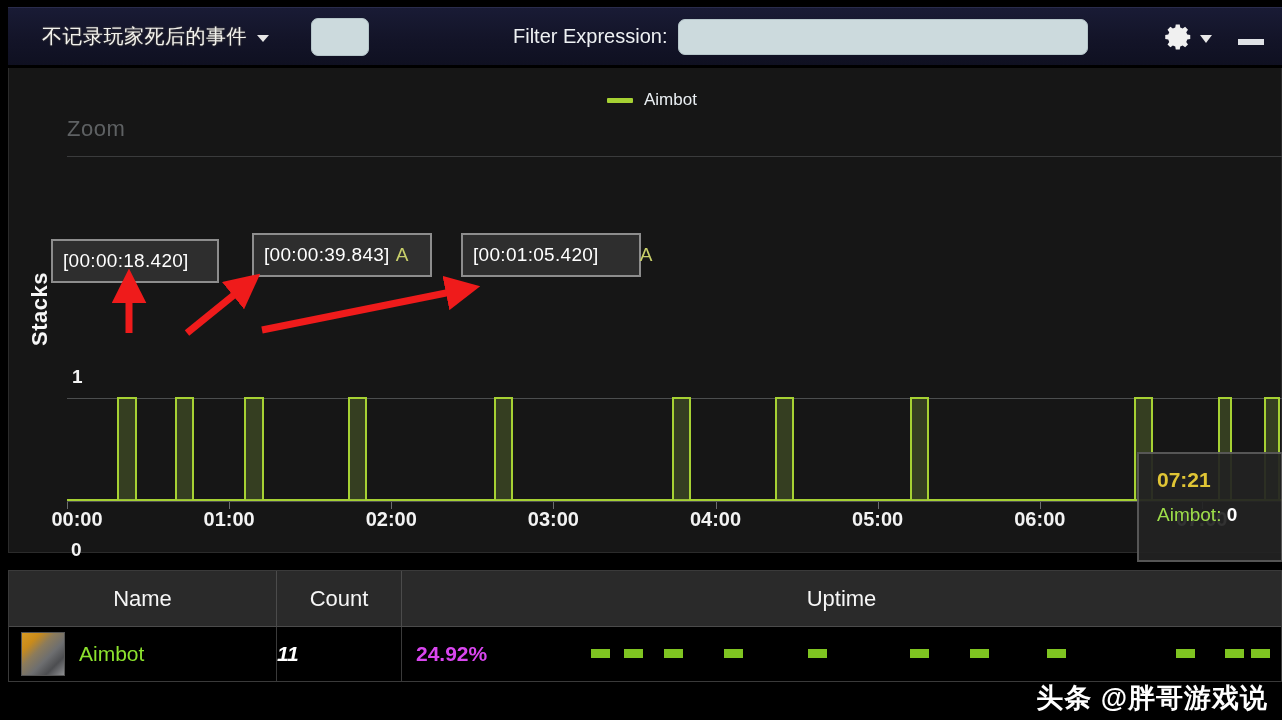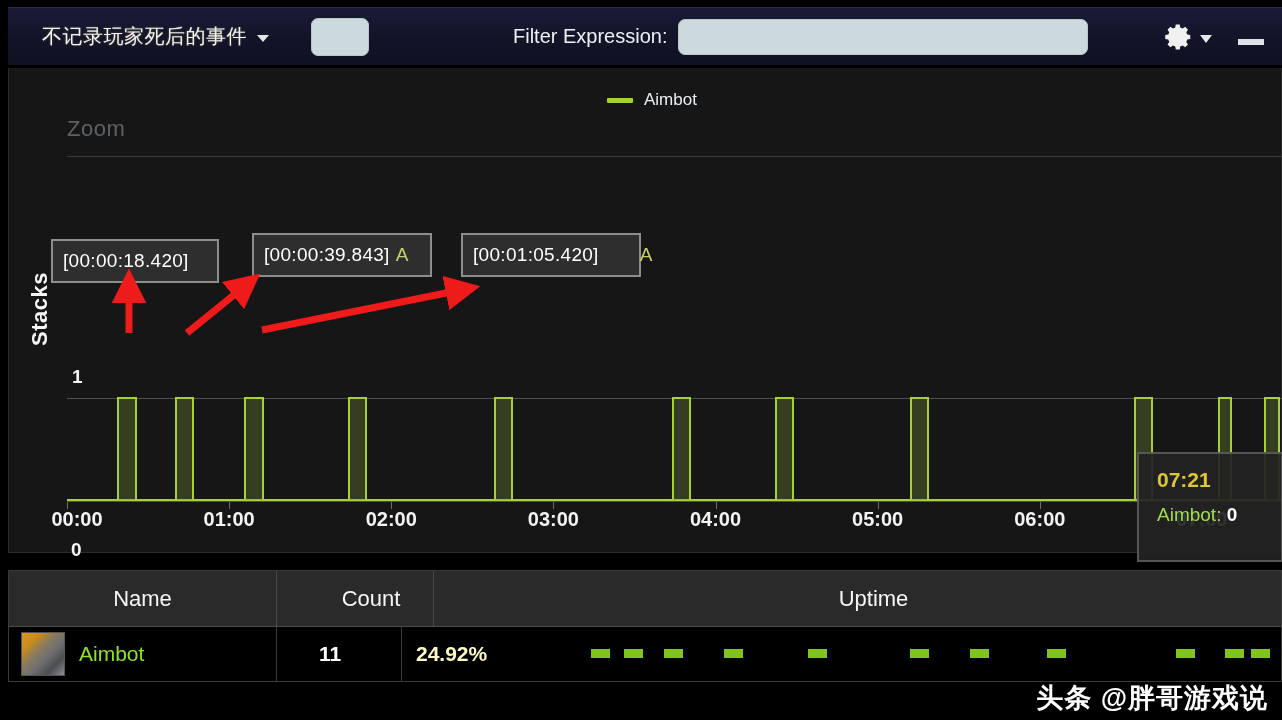--- a/index.html
+++ b/index.html
@@ -133,41 +133,41 @@
   }
   .tooltip .t-time { color: #e0c535; font-size: 21px; font-weight: bold; }
   .tooltip .t-series { color: #9ede4a; font-size: 19px; margin-top: 12px; }
   .tooltip .t-series b { color: #ffffff; font-weight: bold; }
 
   
   .table {
     position: absolute; left: 8px; top: 570px; width: 1274px; height: 112px;
     background: #000; border: 1px solid #3a3a3a;
   }
-  .thead { display: flex; height: 56px; background: #2a2a2a; border-bottom: 1px solid #4b4b4b; gap: 32px; }
+  .thead { display: flex; height: 56px; background: #2a2a2a; border-bottom: 1px solid #4b4b4b; }
   .th {
     display: flex; align-items: center; justify-content: center;
     color: #f6f6f6; font-size: 22px; border-right: 1px solid #4b4b4b;
   }
   .th.name { width: 268px; }
   .th.count { width: 125px; }
   .th.uptime { flex: 1; border-right: none; }
   .trow { display: flex; height: 54px; background: #000; }
   .td { display: flex; align-items: center; border-right: 1px solid #3a3a3a; height: 100%; }
   .td.name { width: 268px; gap: 14px; padding-left: 12px; }
-  .td.count { width: 125px; justify-content: center; padding-right: 18px; }
+  .td.count { width: 125px; justify-content: flex-start; padding-right: 18px; font-style: italic; }
   .td.uptime { flex: 1; border-right: none; position: relative; padding-left: 14px; }
   .thumb {
     width: 44px; height: 44px; border: 1px solid #555;
     background:
       linear-gradient(135deg, #d89a22 0%, #c98b1b 22%, #8b7b5c 40%, #6d6e70 60%, #4c4d50 78%, #8e8f92 100%);
   }
   .row-name { color: #8ce22e; font-size: 21px; }
   .row-count { color: #ffffff; font-size: 21px; font-weight: bold; }
-  .row-pct { color: #fef9c3; font-size: 21px; font-weight: bold; }
+  .row-pct { color: #d946ef; font-size: 21px; font-weight: bold; }
   .seg {
     position: absolute; top: 22px; height: 9px; background: #7fc421;
   }
 
   
   .watermark {
     position: absolute; right: 14px; bottom: 4px;
     color: #ffffff; font-size: 27px; font-weight: bold;
     letter-spacing: 1px; text-shadow: 0 1px 3px rgba(0,0,0,.9);
     white-space: nowrap;

